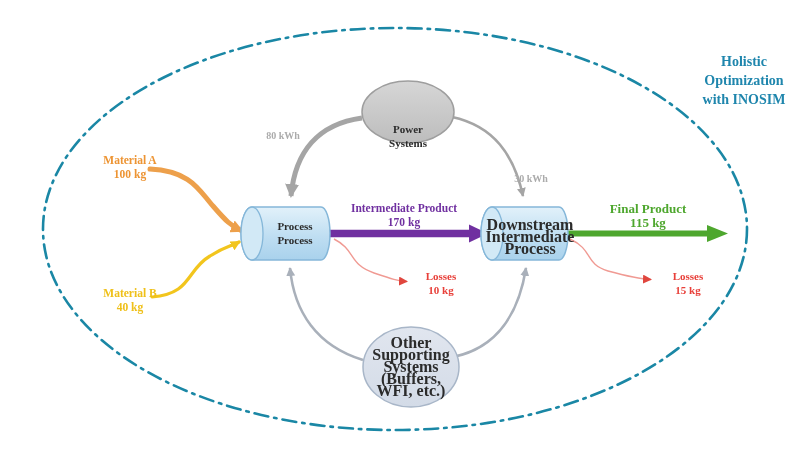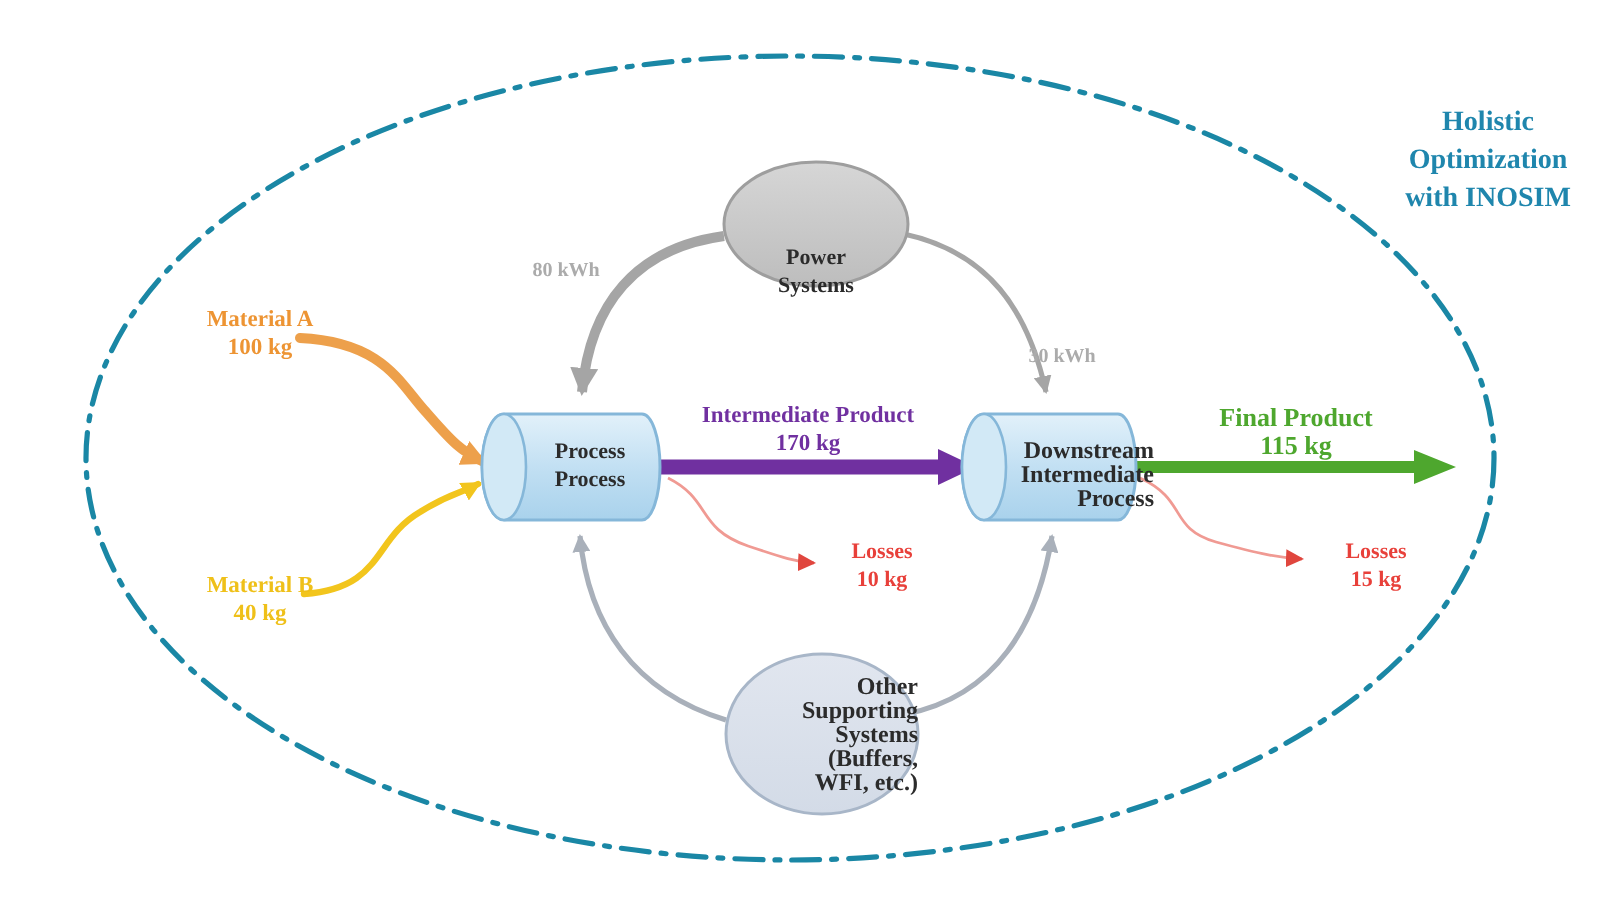--- a/index.html
+++ b/index.html
@@ -6,21 +6,21 @@
   #canvas{
     position:relative;width:800px;height:458px;background:#ffffff;overflow:hidden;
     font-family:Liberation Serif, serif;
   }
   #diagram-svg{position:absolute;left:0;top:0;}
   .lbl{position:absolute;text-align:center;font-weight:bold;}
   .lbl .ln{white-space:nowrap;}
   
   .t-title{color:#1F86AD;font-size:14px;line-height:19px;}
   .t-node{color:#2b2b2b;font-size:11px;line-height:13.5px;}
-  .t-node-sm{color:#2b2b2b;font-size:12px;line-height:12px;text-align:right;}
+  .t-node-sm{color:#2b2b2b;font-size:16px;line-height:12px;}
   .t-orange{color:#ED9433;font-size:11.5px;line-height:13.5px;}
   .t-yellow{color:#EFC019;font-size:11.5px;line-height:13.5px;}
   .t-purple{color:#7030A0;font-size:11.5px;line-height:13.5px;}
   .t-green{color:#4EA72E;font-size:13px;line-height:13.5px;}
   .t-red{color:#E8403A;font-size:11px;line-height:13.5px;text-align:center;}
   .t-gray{color:#ABABAB;font-size:10px;line-height:13px;}
 </style>
 </head>
 <body>
 

